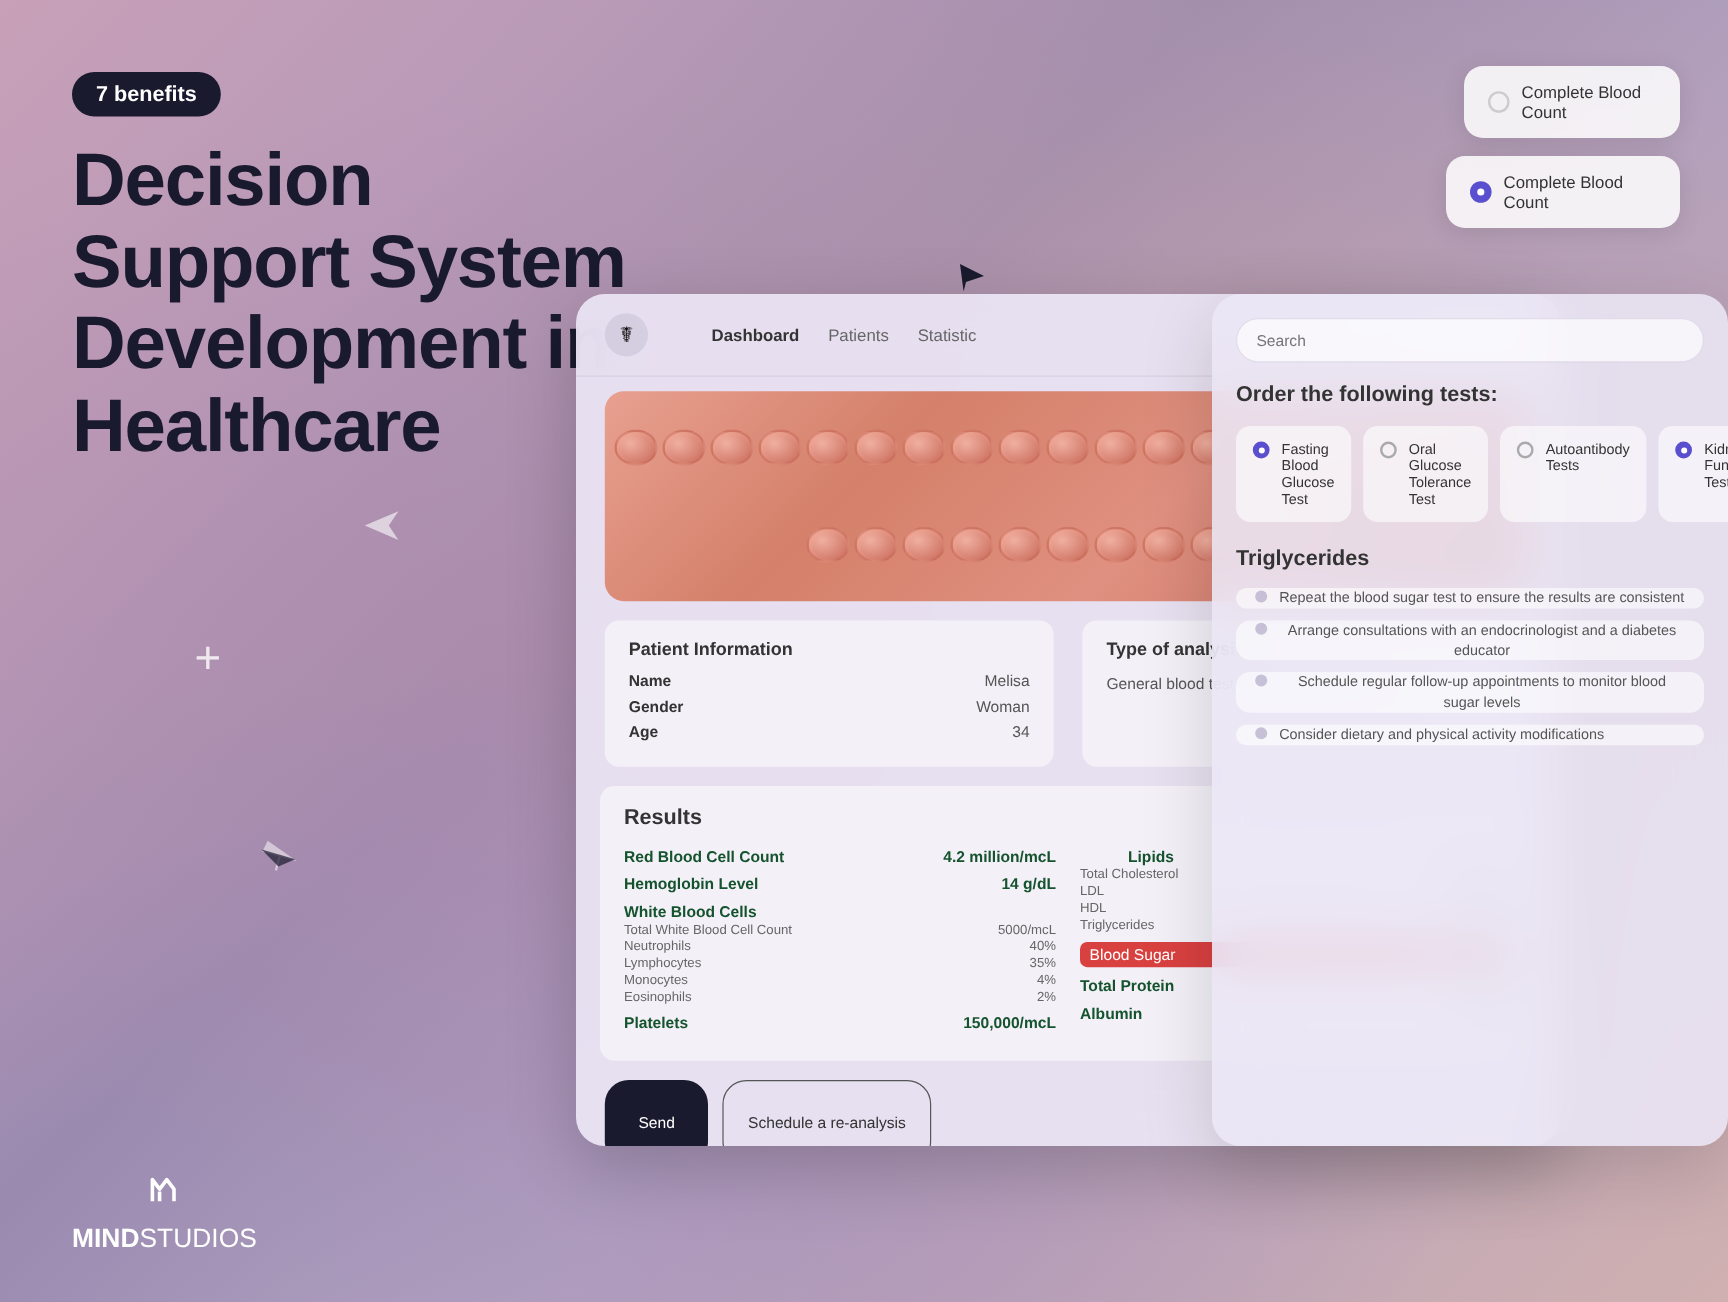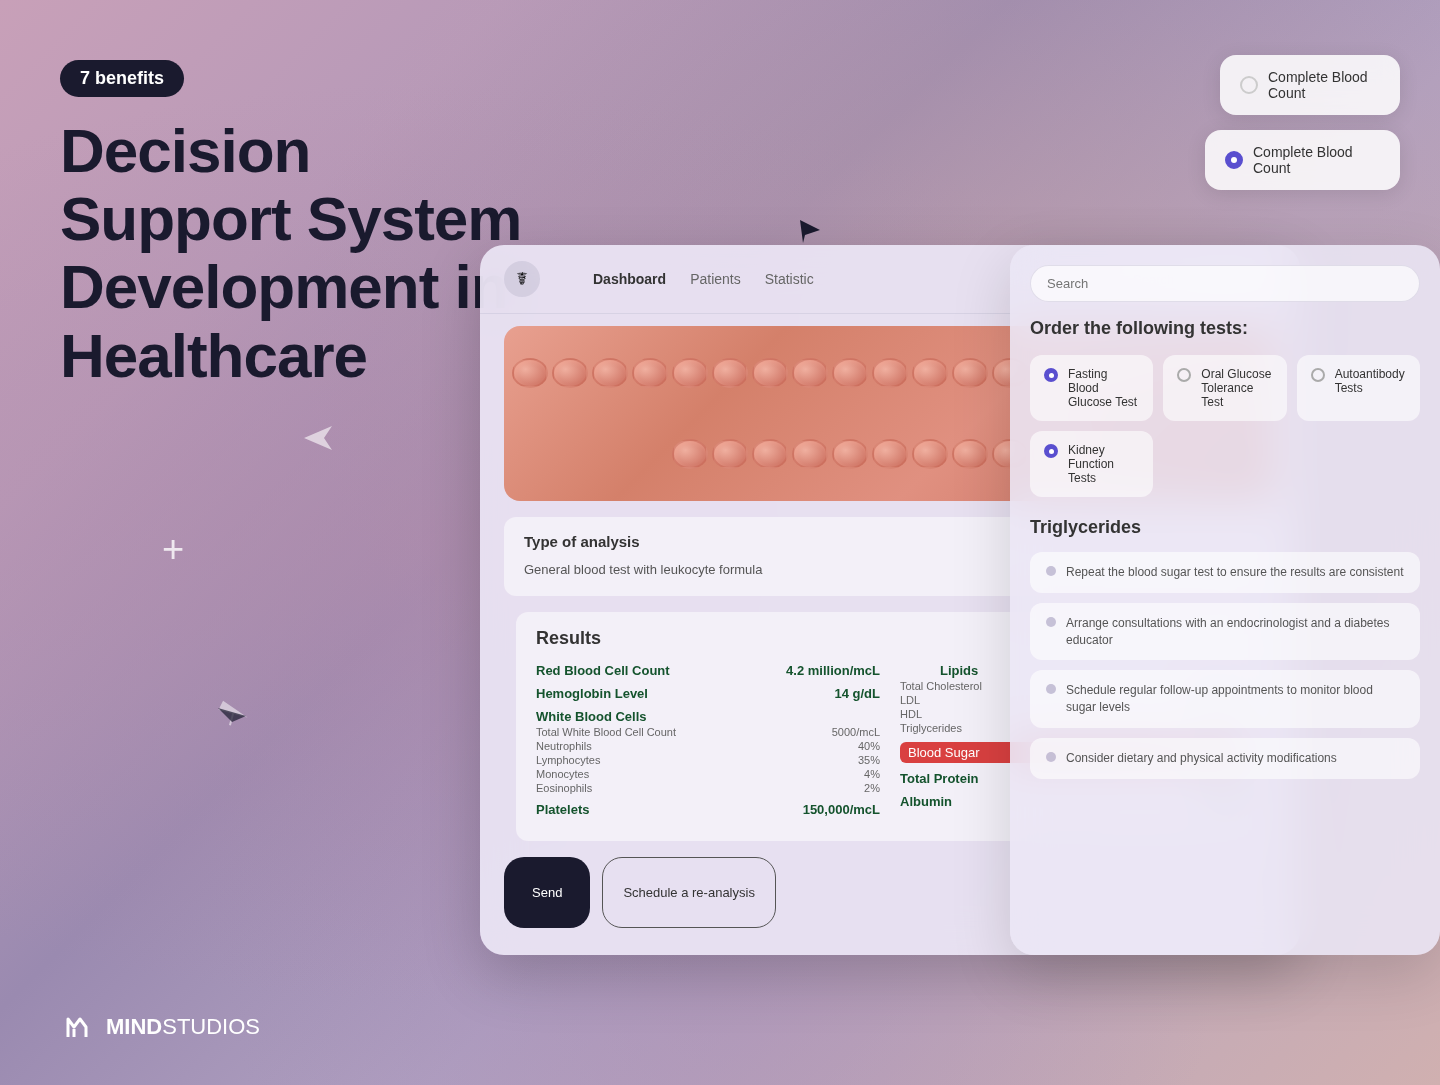--- a/index.html
+++ b/index.html
@@ -253,21 +253,21 @@
     }
 
     .analysis-text {
       font-size: 13px;
       color: #555;
       line-height: 1.5;
     }
 
     
     .results-card {
-      margin: 0 36px;
+      margin: 0 20px;
       background: rgba(255,255,255,0.5);
       border-radius: 12px;
       padding: 16px 20px;
     }
 
     .results-title {
       font-size: 18px;
       font-weight: 700;
       color: #333;
       margin-bottom: 14px;
@@ -349,21 +349,21 @@
 
     .order-section-title {
       font-size: 18px;
       font-weight: 700;
       color: #333;
       margin-bottom: 16px;
     }
 
     .test-options-grid {
       display: grid;
-      grid-template-columns: 1fr 1fr 1fr;
+      grid-template-columns: 1fr 1fr 1fr 1fr;
       gap: 10px;
       margin-bottom: 20px;
     }
 
     .test-option {
       background: rgba(255,255,255,0.6);
       border-radius: 12px;
       padding: 12px 14px;
       display: flex;
       align-items: flex-start;
@@ -413,46 +413,48 @@
 
     .rec-items {
       display: flex;
       flex-direction: column;
       gap: 10px;
     }
 
     .rec-item {
       background: rgba(255,255,255,0.6);
       border-radius: 12px;
-      padding: 12px 16px;
+      padding: 0 16px;
       display: flex;
       align-items: flex-start;
       gap: 10px;
       font-size: 12px;
       color: #555;
       line-height: 1.4;
+      text-align: center;
     }
 
     .rec-dot {
       width: 10px;
       height: 10px;
       border-radius: 50%;
       background: rgba(150,140,180,0.5);
       flex-shrink: 0;
       margin-top: 2px;
     }
 
     
     .logo-bottom {
       position: absolute;
       bottom: 40px;
       left: 60px;
       display: flex;
       align-items: center;
       gap: 10px;
+      flex-direction: column;
     }
 
     .logo-icon {
       width: 36px;
       height: 36px;
     }
 
     .logo-text {
       font-size: 22px;
       color: white;
@@ -548,20 +550,35 @@
       <div class="blood-cell"></div>
       <div class="blood-cell"></div>
       <div class="blood-cell"></div>
       <div class="blood-cell"></div>
       <div class="blood-cell"></div>
       <div class="blood-cell"></div>
     </div>
   </div>
 
   <div class="patient-section">
+    <div class="patient-info-card">
+      <div class="patient-info-title">Patient Information</div>
+      <div class="patient-row">
+        <span class="patient-label">Name</span>
+        <span class="patient-value">Melisa</span>
+      </div>
+      <div class="patient-row">
+        <span class="patient-label">Gender</span>
+        <span class="patient-value">Woman</span>
+      </div>
+      <div class="patient-row">
+        <span class="patient-label">Age</span>
+        <span class="patient-value">34</span>
+      </div>
+    </div>
     <div class="analysis-card">
       <div class="analysis-title">Type of analysis</div>
       <div class="analysis-text">General blood test with leukocyte formula</div>
     </div>
   </div>
 
   <div class="results-card">
     <div class="results-title">Results</div>
     <div class="results-grid">
 

